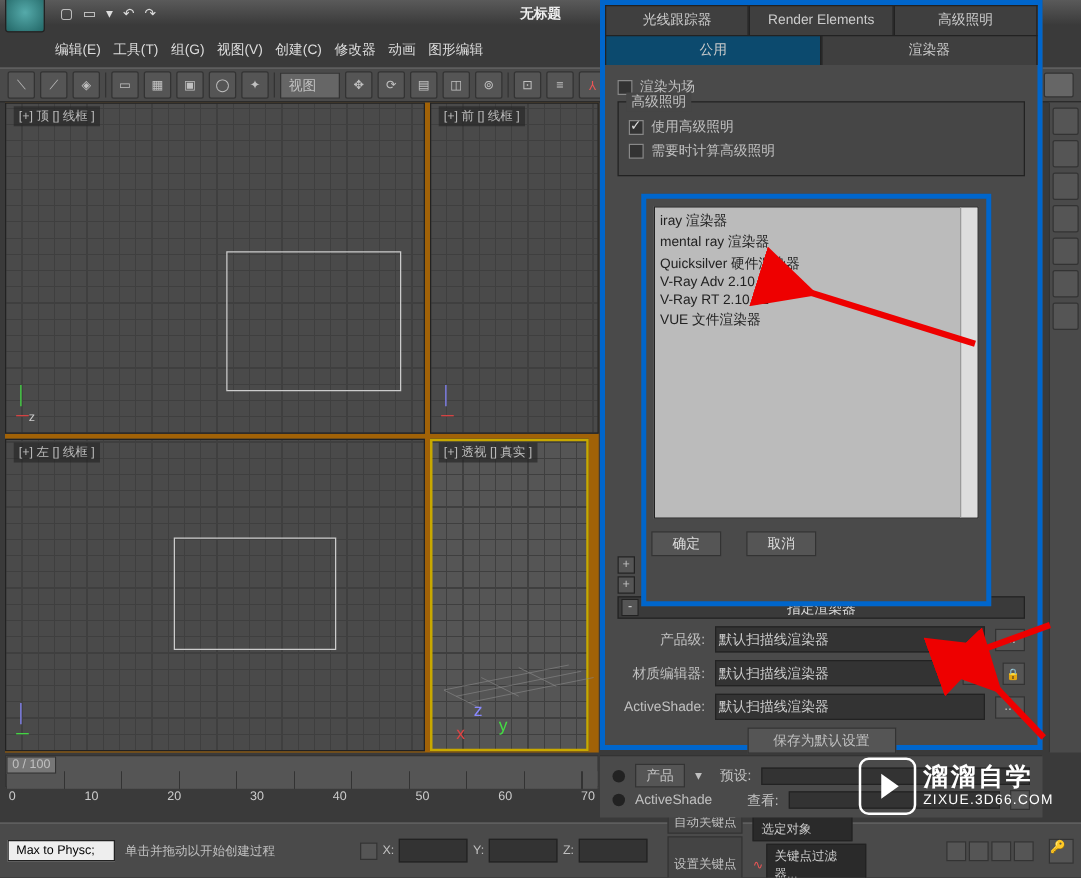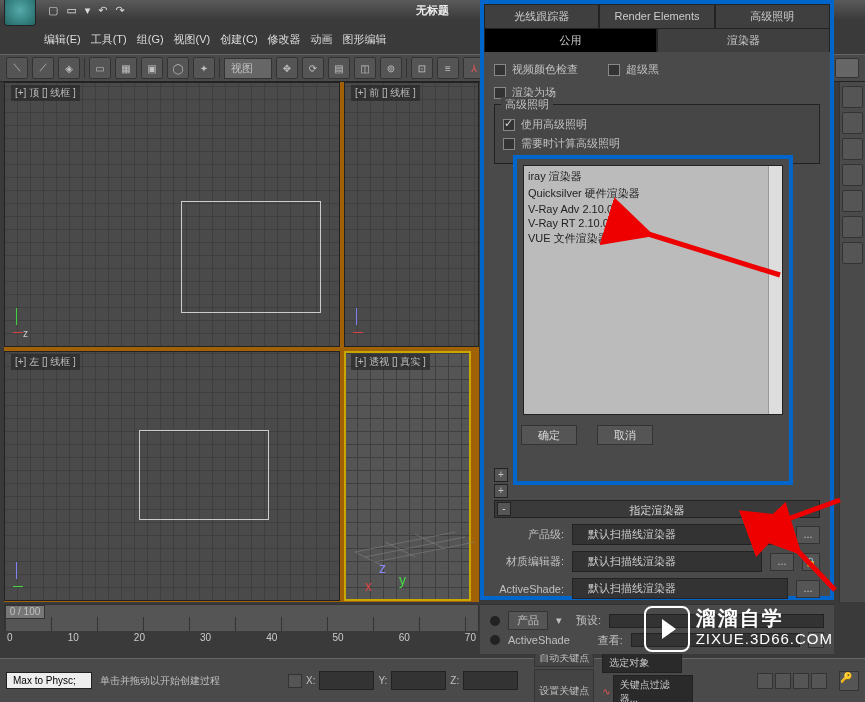--- a/index.html
+++ b/index.html
@@ -44,36 +44,36 @@
   
   
   .statusbar { position: absolute; bottom: 0; left: 0; right: 0; height: 44px; background: #4a4a4a; border-top: 1px solid #666; display: flex; align-items: center; gap: 8px; padding: 2px 6px; font-size: 10px; }
   .status-box { background: #2a2a2a; border: 1px solid #222; padding: 2px 6px; color: #ccc; }
   .coord-input { width: 55px; background: #333; border: 1px solid #222; color: #ccc; padding: 1px 3px; }
   
   
   .render-dialog { position: absolute; top: 0; left: 480px; width: 354px; height: 600px; border: 4px solid #0066cc; background: #4a4a4a; z-index: 5; }
   .render-tabs { display: flex; height: 24px; background: #3a3a3a; }
   .render-tab { flex: 1; border: 1px solid #222; border-bottom: none; text-align: center; line-height: 22px; color: #ccc; background:#3f3f3f; font-size:11px;}
-  .render-tab.active { background: #000000; }
+  .render-tab.active { background: #0c4a6e; }
   .render-tabs2 { display: flex; height: 24px; background: #3a3a3a; }
   .render-body { padding: 6px 10px; }
   .checkbox-row { display: flex; align-items: center; gap: 6px; margin: 4px 0; }
   .checkbox { width: 12px; height: 12px; background: #333; border: 1px solid #888; display: inline-block; position:relative; }
   .checkbox.checked::after { content:"✓"; position:absolute; top:-3px; left:0; color:#ddd; font-size:11px; }
   
   .group-box { border: 1px solid #222; margin: 4px 0; padding: 8px; position: relative; background:#464646;}
   .group-title { position: absolute; top: -8px; left: 6px; background: #464646; padding: 0 4px; font-size: 11px; }
   
   .rollout-header { background: #3a3a3a; border: 1px solid #222; height: 18px; line-height: 18px; text-align: center; color: #ddd; position:relative; }
   .rollout-btn { position:absolute; left:2px; top:1px; width:14px; height:14px; background:#555; border:1px solid #222; text-align:center; line-height:12px; font-size:10px;}
   
   .renderer-row { display: flex; align-items: center; gap: 8px; margin: 6px 0; }
   .renderer-label { width: 70px; text-align: right; }
-  .renderer-field { flex: 1; background: #333; border: 1px solid #222; padding: 2px 15px; color: #ccc; }
+  .renderer-field { flex: 1; background: #333; border: 1px solid #222; padding: 2px 2px; color: #ccc; }
   .renderer-btn { width: 24px; height: 18px; background: #555; border: 1px solid #333; text-align: center; line-height:15px; }
   .renderer-lock { width: 18px; height: 18px; background: #555; border: 1px solid #333; text-align:center; line-height:16px; font-size:9px;}
   
   
   .chooser { position: absolute; top: 155px; left: 513px; width: 280px; height: 330px; border: 4px solid #0066cc; background: #4a4a4a; z-index: 10; }
   .chooser-title { height: 20px; background: linear-gradient(#6a6a6a,#4a4a4a); display: flex; align-items: center; padding: 0 6px; color: #eee; font-weight: bold; }
   .chooser-titlebuttons { position:absolute; right:4px; top:4px; display:flex; gap:2px;}
   .chooser-titlebuttons span{ width:16px; height:14px; text-align:center; line-height:13px; font-size:11px; border:1px solid #333;}
   .chooser-help{ background:#4a8ccc; color:#fff;}
   .chooser-close{ background:#c33; color:#fff;}
@@ -81,26 +81,26 @@
   .chooser-list div { padding: 1px 2px; cursor:default;}
   .chooser-scroll { position:absolute; right:0; top:0; bottom:0; width:14px; background:#ddd; border-left:1px solid #999;}
   .chooser-btns { display: flex; justify-content: flex-start; gap: 20px; padding: 4px; }
   .chooser-btn { width: 56px; height: 20px; background: #555; border: 1px solid #333; color: #ddd; text-align: center; line-height: 18px; }
   
   
   .arrow { position: absolute; pointer-events: none; z-index: 20; }
   .arrow svg { overflow: visible; }
   
   
-  .watermark { position: absolute; right: 32px; bottom: 50px; z-index: 30; display:flex; gap:6px; color:#fff; }
+  .watermark { position: absolute; right: 22px; bottom: 50px; z-index: 30; display:flex; align-items:center; gap:6px; color:#fff; }
   .watermark-icon { width: 46px; height: 46px; border: 2px solid #fff; border-radius: 8px; display:flex; align-items:center; justify-content:center;}
   .watermark-play { width:0; height:0; border-left: 14px solid #fff; border-top: 10px solid transparent; border-bottom: 10px solid transparent; margin-left:4px;}
   .watermark-txt { line-height:1.2;}
   .watermark-big { font-size:20px; font-weight:bold; letter-spacing:2px;}
-  .watermark-small{ font-size:15px; letter-spacing:1px;}
+  .watermark-small{ font-size:11px; letter-spacing:1px;}
   
   .teapot{ position:absolute; right:6px; top:58px; width:24px; height:20px; background:#666; border:1px solid #333; border-radius:2px;}
   
   .right-tools{ position:absolute; right:0; top:82px; width:26px; height:520px; background:#4a4a4a; border-left:1px solid #333; display:flex; flex-direction:column; gap:4px; padding:4px 2px; z-index:3;}
   .right-tools div{ height:22px; background:#555; border:1px solid #333; border-radius:2px;}
   
   .bottom-right-panel{ position:absolute; top:604px; left:480px; width:354px; height:50px; border-top:1px solid #333; background:#4a4a4a; padding:4px 10px; font-size:11px; z-index:5;}
   .br-row{ display:flex; align-items:center; gap:8px; margin:2px 0;}
   .br-small-btns{ display:flex; gap:2px; margin-left:auto;}
   .br-small-btns span{ width:16px; height:16px; background:#555; border:1px solid #333;}
@@ -223,30 +223,20 @@
   <div class="render-tabs">
     <div class="render-tab">光线跟踪器</div>
     <div class="render-tab">Render Elements</div>
     <div class="render-tab">高级照明</div>
   </div>
   <div class="render-tabs2">
     <div class="render-tab active" style="flex:1.5">公用</div>
     <div class="render-tab" style="flex:1.5">渲染器</div>
   </div>
   <div class="render-body">
-    <div style="display:flex; gap:30px;">
-      <div class="checkbox-row">
-          <span class="checkbox"></span>
-          <span>视频颜色检查</span>
-        </div>
-      <div class="checkbox-row">
-          <span class="checkbox"></span>
-          <span>超级黑</span>
-        </div>
-    </div>
     <div class="checkbox-row">
         <span class="checkbox"></span>
         <span>渲染为场</span>
       </div>
 
     <div class="group-box">
       <div class="group-title">高级照明</div>
       <div class="checkbox-row">
           <span class="checkbox checked"></span>
           <span>使用高级照明</span>
@@ -304,20 +294,21 @@
     <span>ActiveShade</span>
     <span style="margin-left:20px;">查看:</span>
     <span style="flex:1; background:#333; border:1px solid #222; height:14px;"></span>
     <span style="width:16px; height:16px; background:#555; border:1px solid #333;"></span>
   </div>
 </div>
 
 <div class="chooser">
   <div class="chooser-list">
     <div>iray 渲染器</div>
+    <div>mental ray 渲染器</div>
     <div>Quicksilver 硬件渲染器</div>
     <div>V-Ray Adv 2.10.01</div>
     <div>V-Ray RT 2.10.01</div>
     <div>VUE 文件渲染器</div>
     <div class="chooser-scroll"></div>
   </div>
   <div class="chooser-btns">
     <div class="chooser-btn">确定</div>
     <div class="chooser-btn">取消</div>
   </div>

